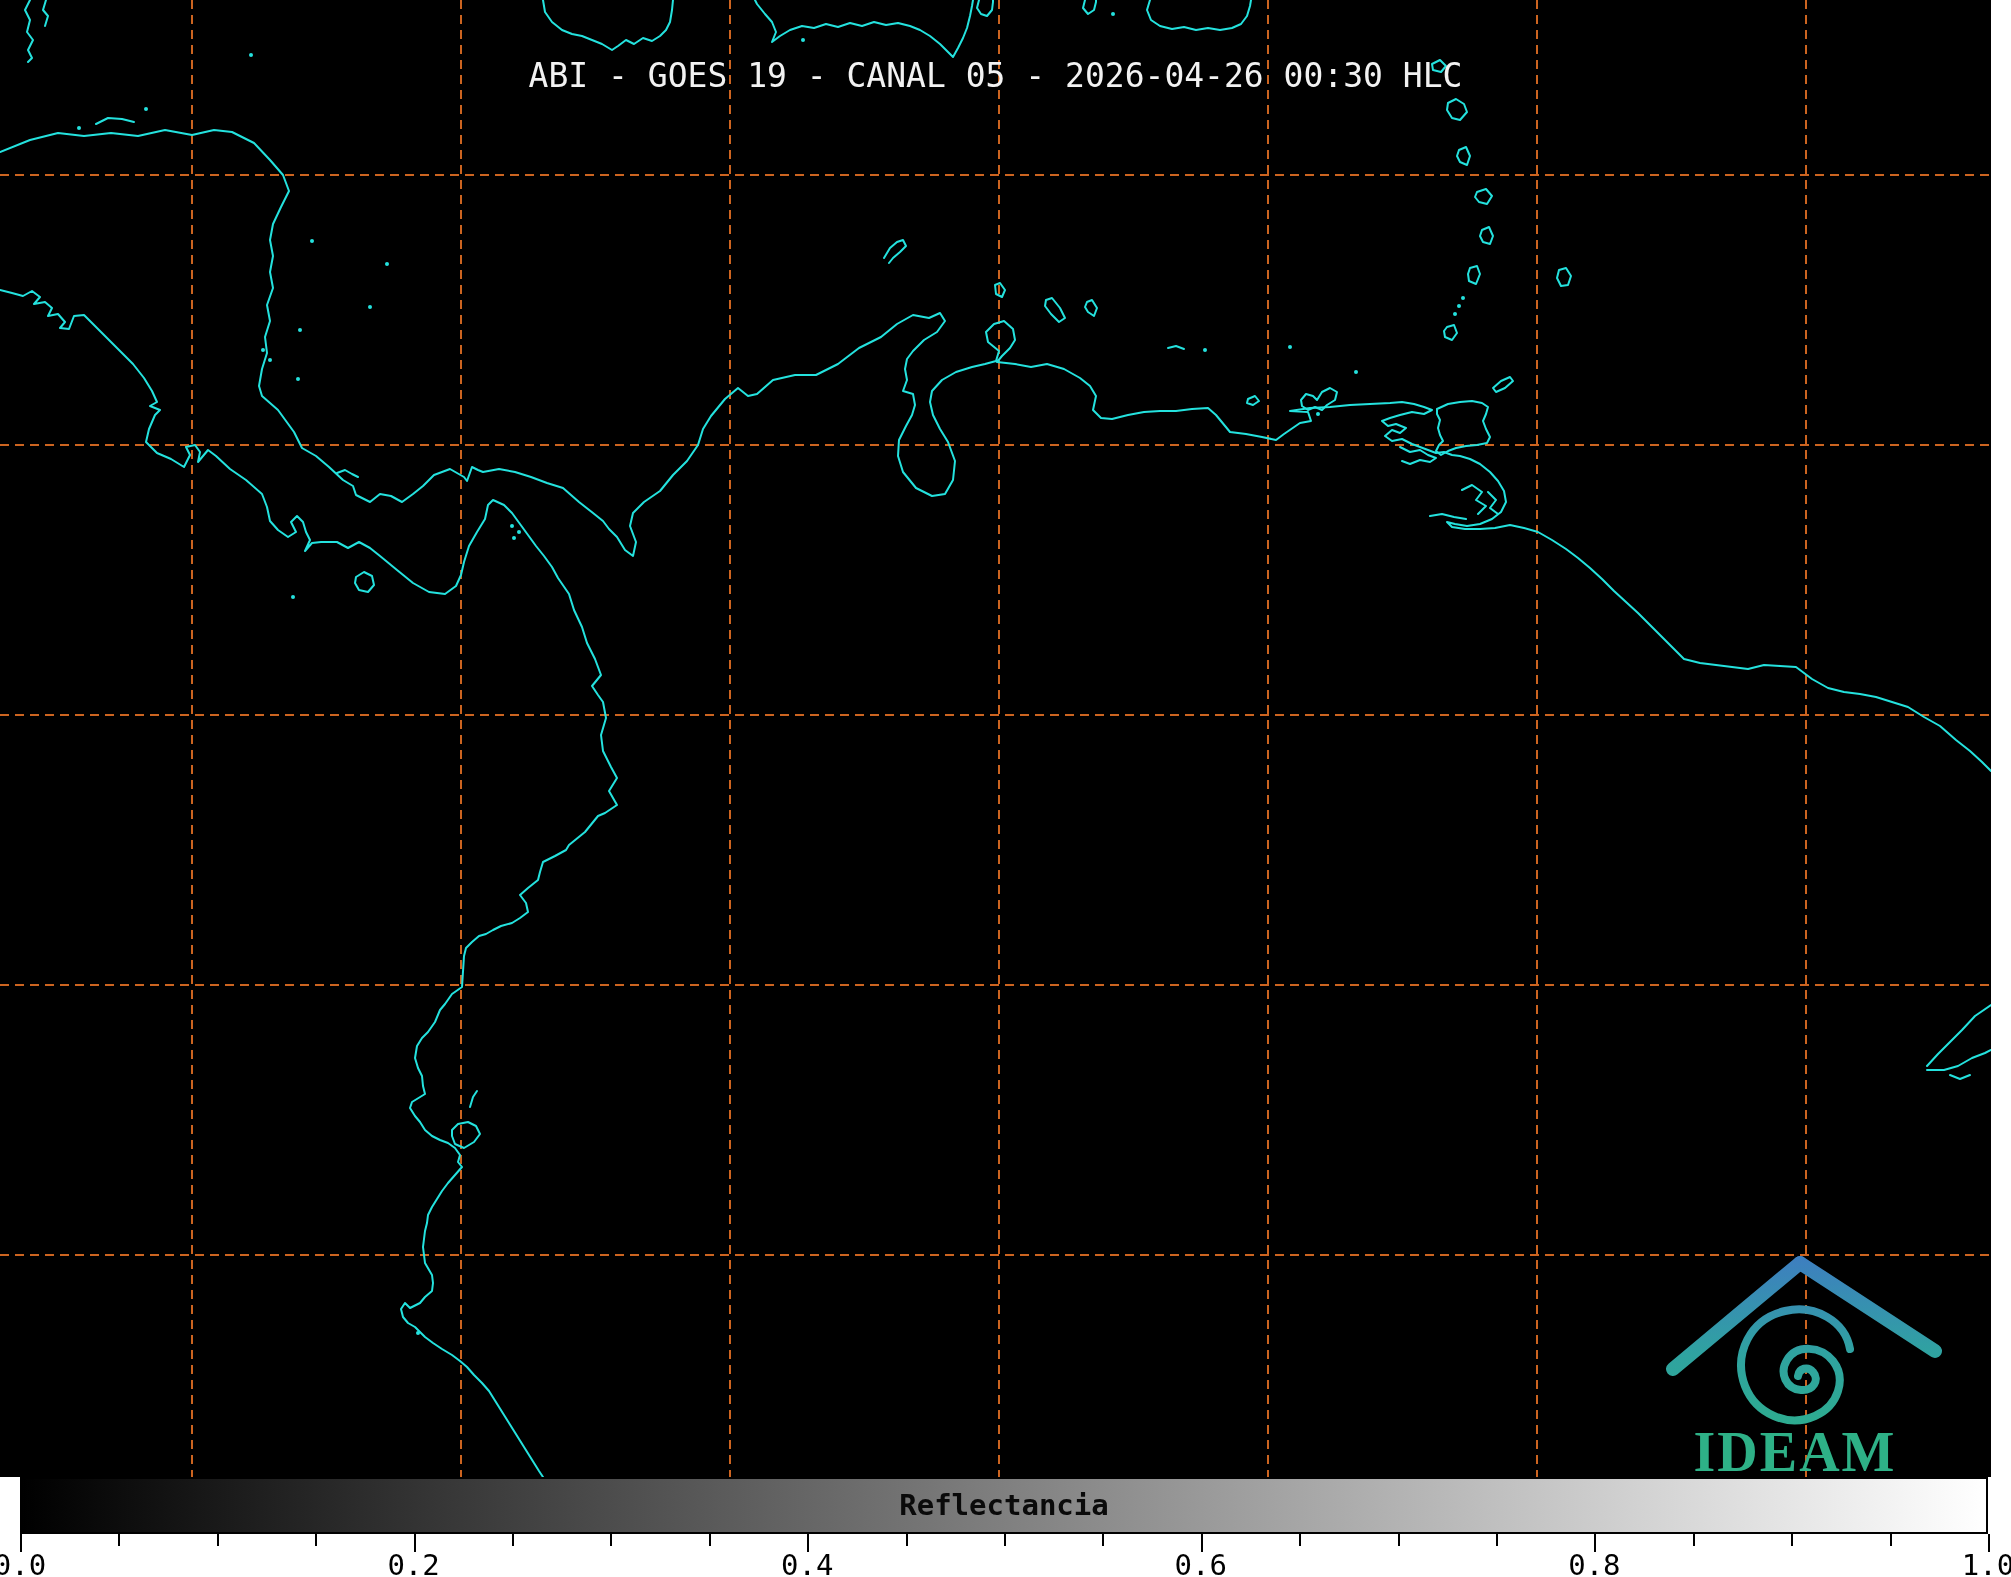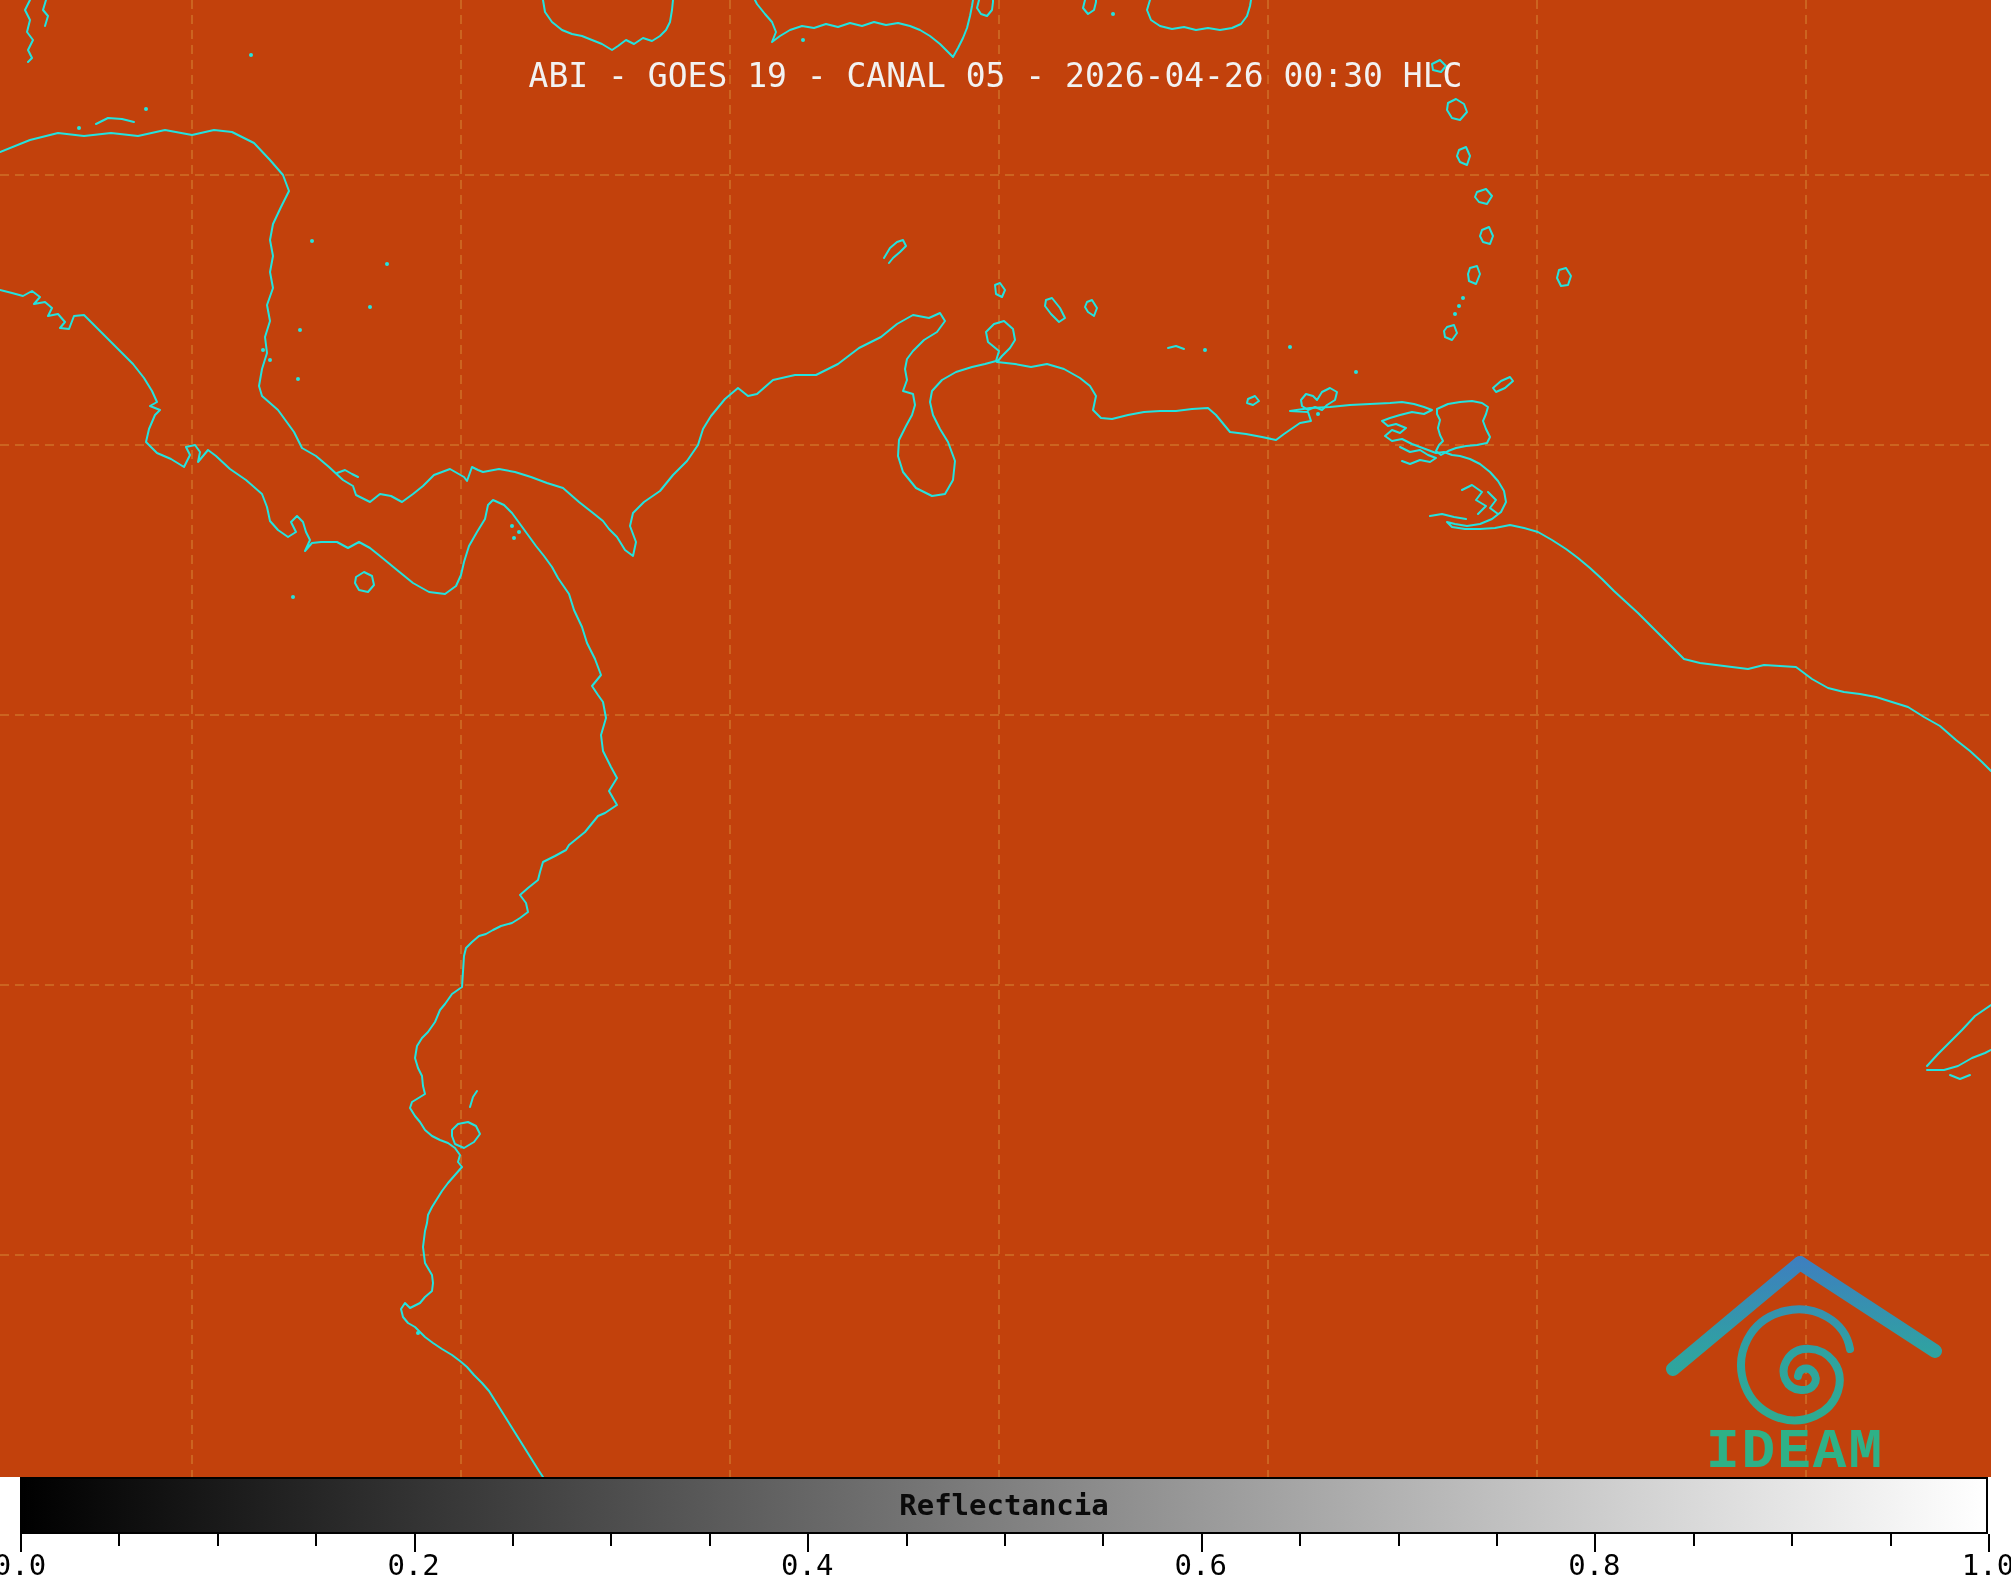--- a/index.html
+++ b/index.html
@@ -1,35 +1,35 @@
 <!DOCTYPE html>
 <html><head>
 <meta charset="utf-8">
 <style>
   html,body{margin:0;padding:0;background:#ffffff;}
   #stage{position:relative;width:2011px;height:1577px;background:#ffffff;overflow:hidden;
          font-family:"DejaVu Sans Mono","Liberation Mono",monospace;}
-  #map{position:absolute;left:0;top:0;width:1991px;height:1477px;background:#c2410c;}
+  #map{position:absolute;left:0;top:0;width:1991px;height:1477px;background:#000000;}
   #map svg{position:absolute;left:0;top:0;}
   #map-title{position:absolute;left:0;top:56px;width:1991px;text-align:center;
              color:#f2f2f2;font-size:33px;font-weight:normal;letter-spacing:0px;white-space:pre;}
   
   #colorbar{position:absolute;left:20px;top:1477px;width:1964px;height:53px;
             border:2px solid #000;background:linear-gradient(to right,#000000,#ffffff);}
   #cb-label{position:absolute;left:0;top:0;width:100%;height:53px;line-height:53px;text-align:center;
             color:#0a0a0a;font-size:29px;font-weight:bold;}
   .cb-tick{position:absolute;background:#000;width:2px;}
   .cb-tick.major{height:18px;top:1534px;}
   .cb-tick.minor{height:12px;top:1534px;}
   .cb-ticklabel{position:absolute;top:1548px;transform:translateX(-50%);color:#000;
                 font-size:29px;white-space:nowrap;}
   
   #logo{position:absolute;left:1645px;top:1246px;width:320px;height:232px;}
   #logo-text{position:absolute;left:0;top:174px;width:300px;text-align:center;
-             font-family:Liberation Mono, monospace;font-weight:bold;
+             font-family:Liberation Serif, serif;font-weight:bold;
              font-size:56px;letter-spacing:2px;color:#2eb187;}
 </style>
 </head>
 <body>
 
 <div id="stage">
 
   <div id="map">
     <svg id="map-svg" width="1991" height="1477" viewBox="0 0 1991 1477">
         <line x1="192" y1="0" x2="192" y2="1477" stroke="#cc6420" stroke-width="2" stroke-dasharray="9 6"></line>

